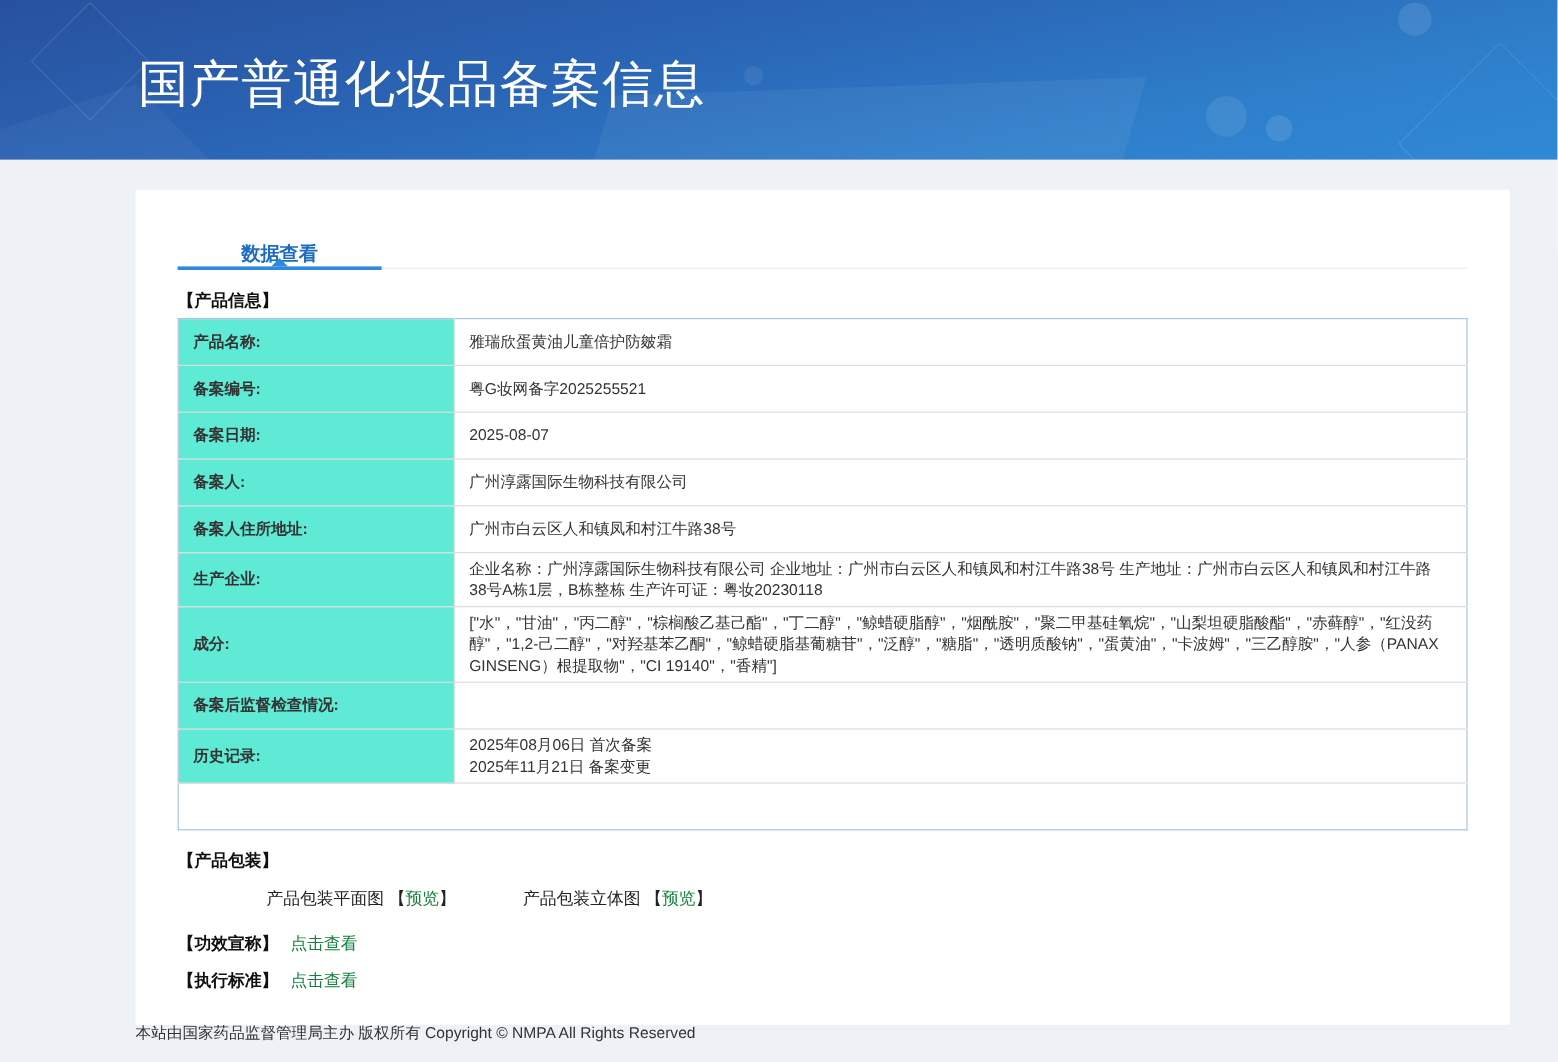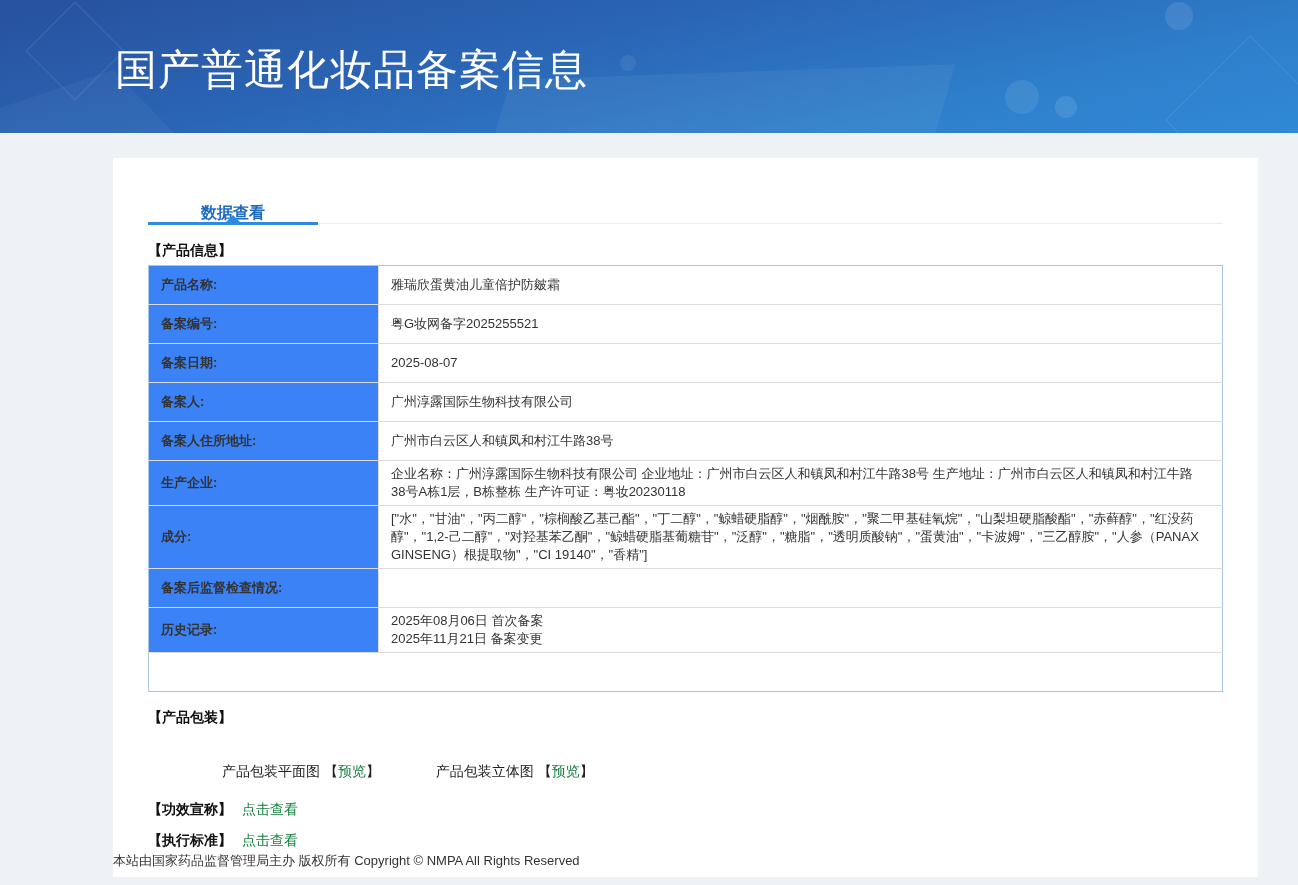--- a/index.html
+++ b/index.html
@@ -95,42 +95,42 @@
     vertical-align:middle;
     border-bottom:1px solid #dcdcdc;
     font-size:13px;
     line-height:18px;
     padding:4px 12px;
     height:39px;
   }
   .info-row:last-child .cell { border-bottom:none; }
   .cell.label {
     width:230px;
-    background:#3b82f6;
+    background:#5eead4;
     font-weight:bold;
     color:#333;
     border-right:1px solid #dcdcdc;
   }
   .cell.value {
     color:#333;
     white-space:pre-line;
     padding-right:16px;
   }
 
   
   .pack-title { }
   .pack-row {
     margin-top:13px;
     margin-left:74px;
     font-size:14px;
     line-height:18px;
     color:#222;
   }
   .pack-group { display:inline-block; }
-  .pack-group + .pack-group { margin-left:52px;margin-top:23px; }
+  .pack-group + .pack-group { margin-left:52px; }
   .bracket { color:#222; }
   a.blue-link {
     color:#15803d;
     text-decoration:none;
     cursor:pointer;
   }
   .std-row { margin-top:20px; font-size:14px; line-height:18px; }
   .std-row + .std-row { margin-top:13px; }
   .std-label { font-weight:bold; color:#111; margin-right:10px; }
 

